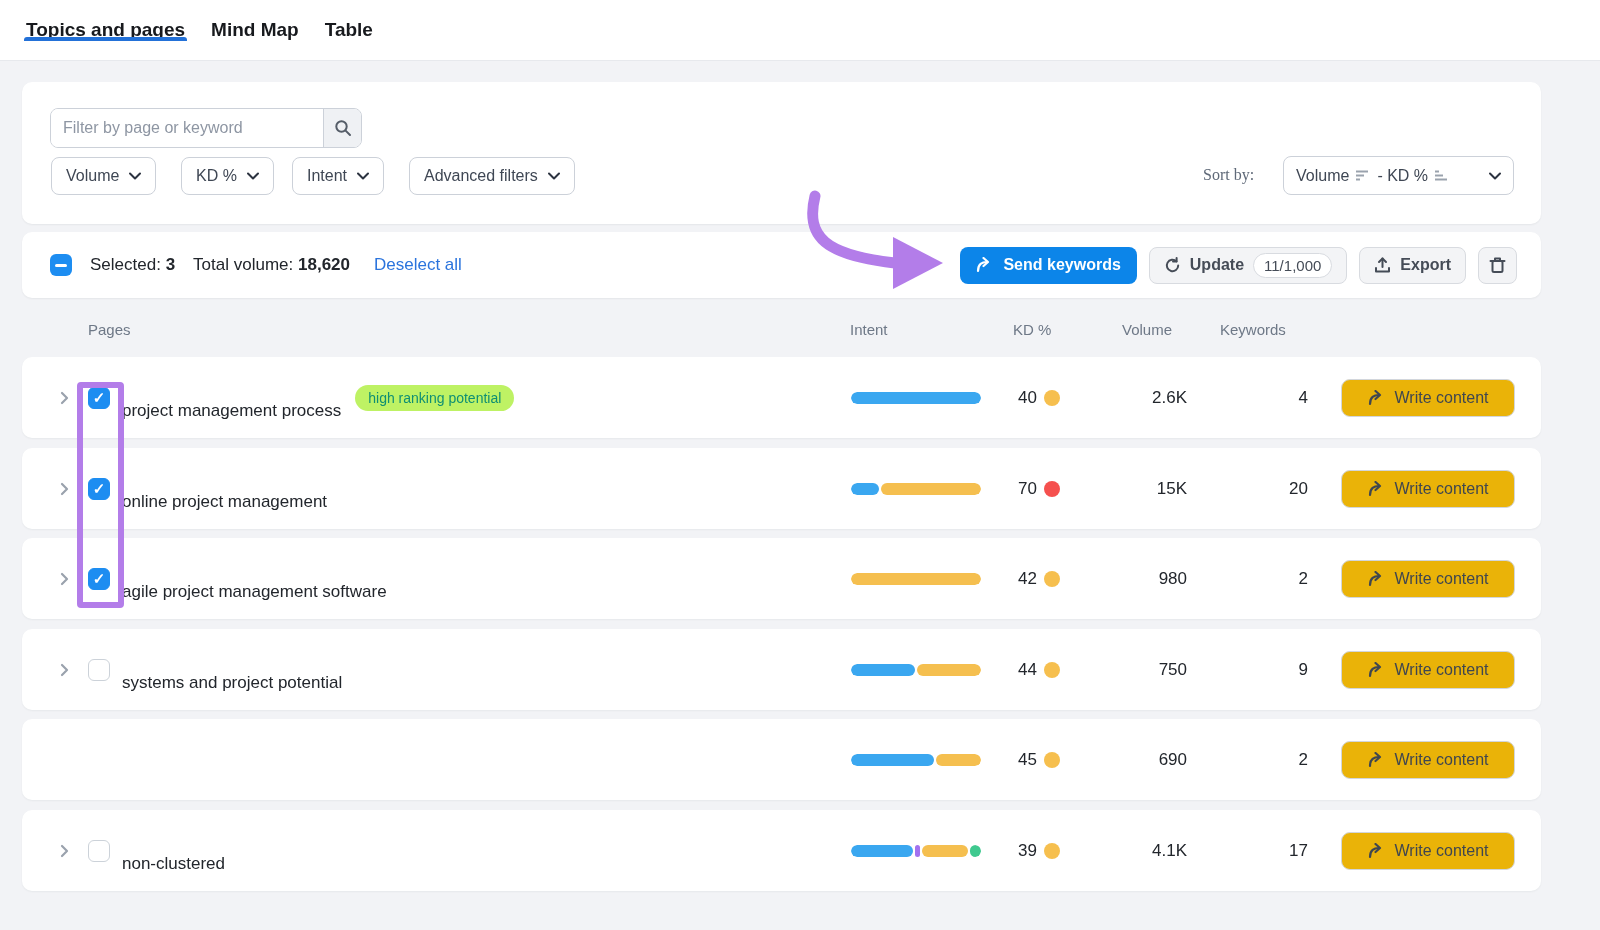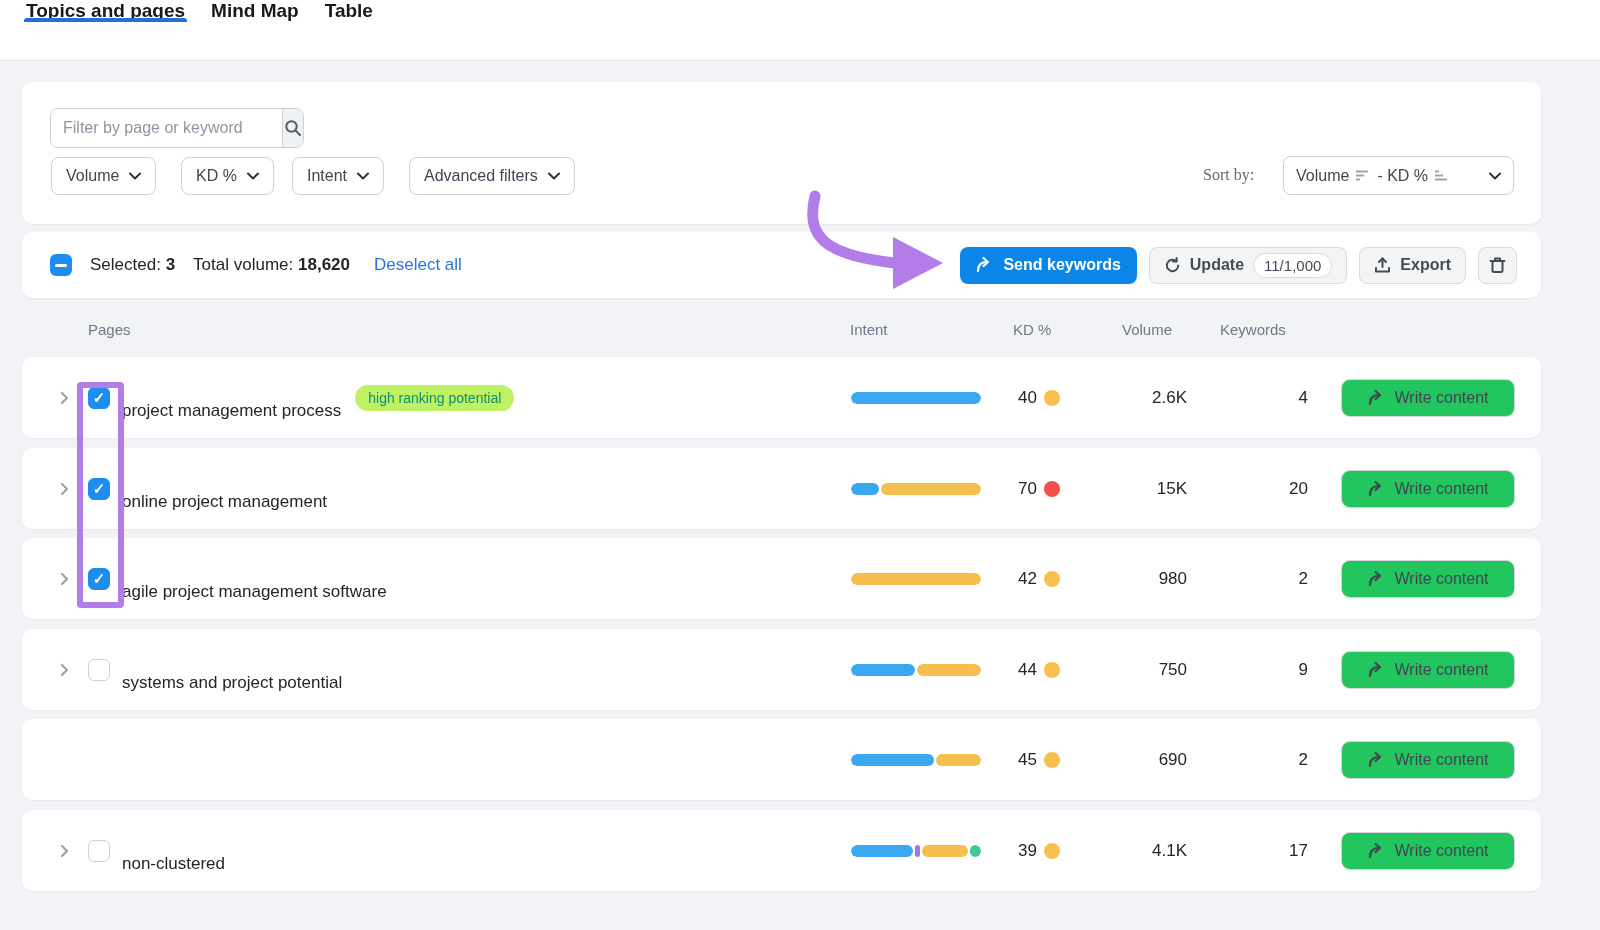--- a/index.html
+++ b/index.html
@@ -1,31 +1,31 @@
 <!DOCTYPE html>
 <html><head>
 <meta charset="utf-8">
 <style>
   * { margin:0; padding:0; box-sizing:border-box; }
   body { font-family:"Liberation Sans", sans-serif; background:#e9ebf0; }
   .screen { position:relative; width:1600px; height:930px; background:#f2f3f6; overflow:hidden; }
 
   
-  .tabbar { position:absolute; left:0; top:0; width:1600px; height:61px; background:#fff; border-bottom:1px solid #e7e9ed; display:flex; align-items:flex-start; padding-left:24px; gap:22px; }
+  .tabbar { position:absolute; left:0; top:0; width:1600px; height:61px; background:#fff; border-bottom:1px solid #e7e9ed; display:flex; align-items:center; padding-left:24px; gap:22px; }
   .tab { position:relative; display:flex; align-items:center; font-size:19px; font-weight:600; color:#17191d; padding:0 2px; cursor:pointer; }
   .tab.active { font-weight:700; }
   .tab.active .tab-underline { position:absolute; left:0; right:0; bottom:0; height:4px; background:#2371d8; border-radius:3px 3px 0 0; }
 
   
   .card { position:absolute; background:#fff; border-radius:10px; box-shadow:0 1px 2px rgba(25,30,40,0.06); }
   .filter-card { left:22px; top:82px; width:1519px; height:142px; }
   .selection-card { left:22px; top:232px; width:1519px; height:66px; }
 
   
-  .search-wrap { position:absolute; left:28px; top:26px; width:254px; height:40px; border:1px solid #ccd1d9; border-radius:8px; display:flex; overflow:hidden; background:#fff; }
+  .search-wrap { position:absolute; left:28px; top:26px; width:312px; height:40px; border:1px solid #ccd1d9; border-radius:8px; display:flex; overflow:hidden; background:#fff; }
   .search-wrap input { flex:1; border:none; outline:none; font-family:"Liberation Sans",sans-serif; font-size:16px; color:#3f4754; padding:0 12px; }
   .search-wrap input::placeholder { color:#8e96a3; }
   .search-btn { width:38px; background:#eff1f4; border-left:1px solid #ccd1d9; display:flex; align-items:center; justify-content:center; cursor:pointer; }
 
   
   .chip { position:absolute; top:75px; height:38px; display:inline-flex; align-items:center; gap:10px; padding:0 14px; border:1px solid #ccd1d9; border-radius:8px; background:#fff; color:#3f4754; font-size:16px; cursor:pointer; }
   .chev-down { width:12px; height:8px; }
 
   
   .sort-label { position:absolute; top:84px; left:1181px; font-size:16px; color:#5f6978;font-family:Liberation Serif, serif; }
@@ -57,21 +57,21 @@
   .checkbox.checked::after { content:"\2713"; position:absolute; left:0; top:0; width:100%; height:100%; display:flex; align-items:center; justify-content:center; color:#fff; font-size:15px; font-weight:700; }
   .row-name { margin-left:12px; font-size:17px; color:#22262c;margin-top:26px; }
   .badge { margin-left:14px; background:#bef264; color:#0f8f73; font-size:14px; padding:5px 13px; border-radius:999px; }
 
   .intent-bar { position:absolute; left:829px; top:50%; transform:translateY(-50%); width:130px; height:12px; border-radius:6px; overflow:hidden; display:flex; gap:2px; }
   .intent-bar .seg { height:100%; border-radius:6px; }
   .kd-num { position:absolute; left:955px; top:50%; transform:translateY(-50%); width:60px; text-align:right; font-size:17px; color:#22262c; }
   .kd-dot { position:absolute; left:1022px; top:50%; transform:translateY(-50%); width:16px; height:16px; border-radius:50%; }
   .vol { position:absolute; left:1075px; top:50%; transform:translateY(-50%); width:90px; text-align:right; font-size:17px; color:#22262c; }
   .kw { position:absolute; left:1200px; top:50%; transform:translateY(-50%); width:86px; text-align:right; font-size:17px; color:#22262c; }
-  .write-btn { position:absolute; left:1319px; top:50%; transform:translateY(-50%); width:174px; height:38px; background:#22c55e; border:1px solid #d2d6dc; border-radius:9px; display:flex; align-items:center; justify-content:center; gap:9px; font-size:16px; color:#3f4650; cursor:pointer; }
+  .write-btn { position:absolute; left:1319px; top:50%; transform:translateY(-50%); width:174px; height:38px; background:#eab308; border:1px solid #d2d6dc; border-radius:9px; display:flex; align-items:center; justify-content:center; gap:9px; font-size:16px; color:#3f4650; cursor:pointer; }
 
   
   .hl-rect { position:absolute; left:77px; top:382px; width:47px; height:226px; border:6px solid #b37de9; border-radius:4px; z-index:6; pointer-events:none; }
   .arrow-svg { position:absolute; left:793px; top:189px; z-index:6; pointer-events:none; }
 </style>
 </head>
 <body>
 
 <div class="screen">
 

